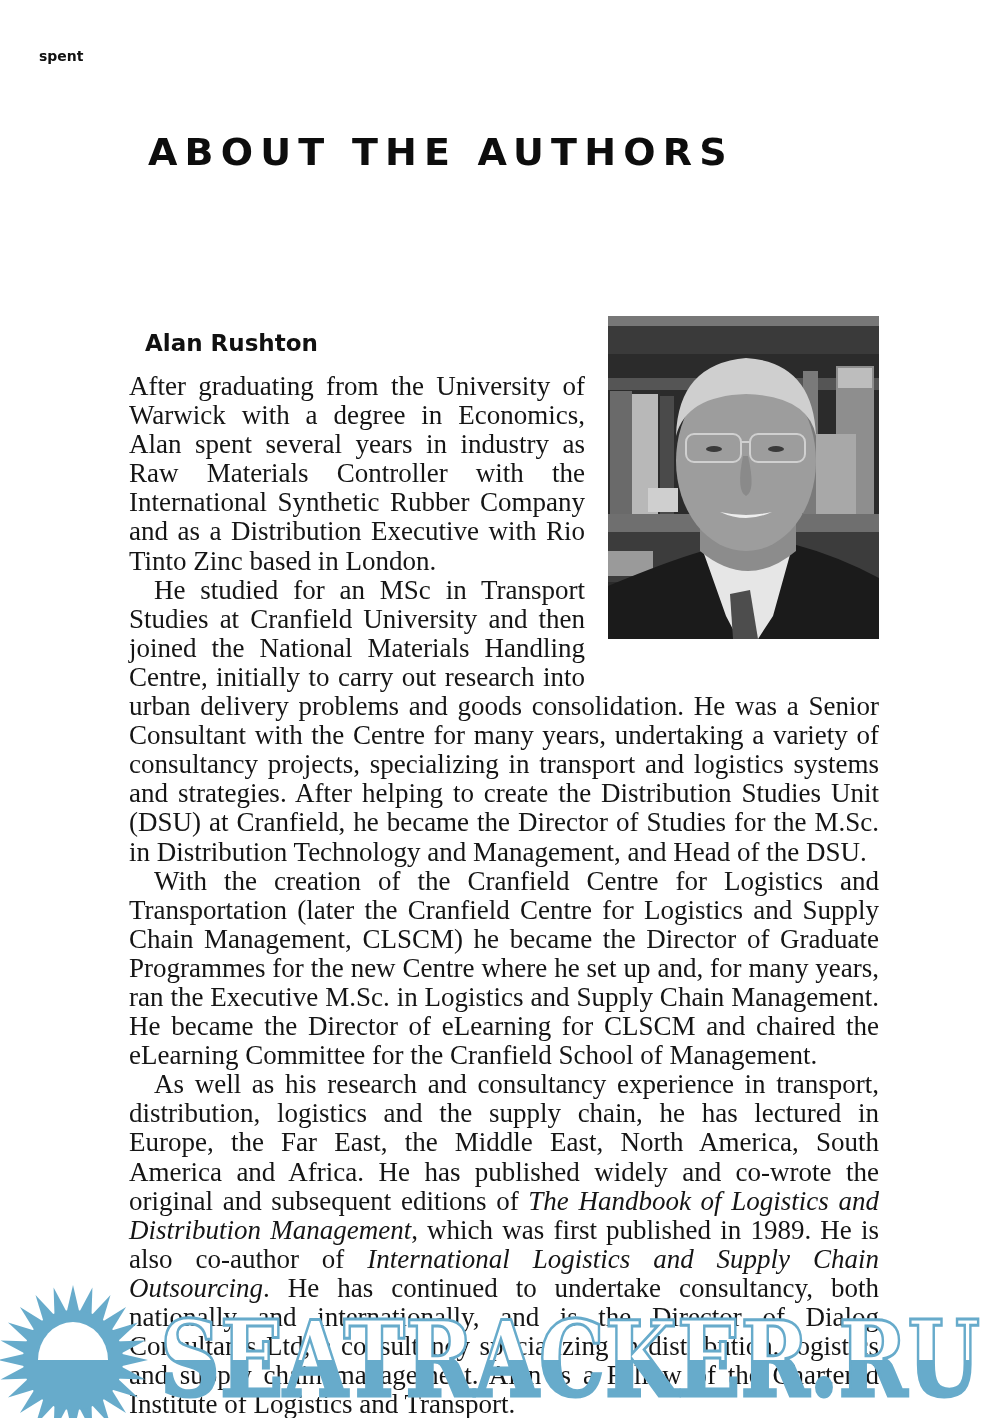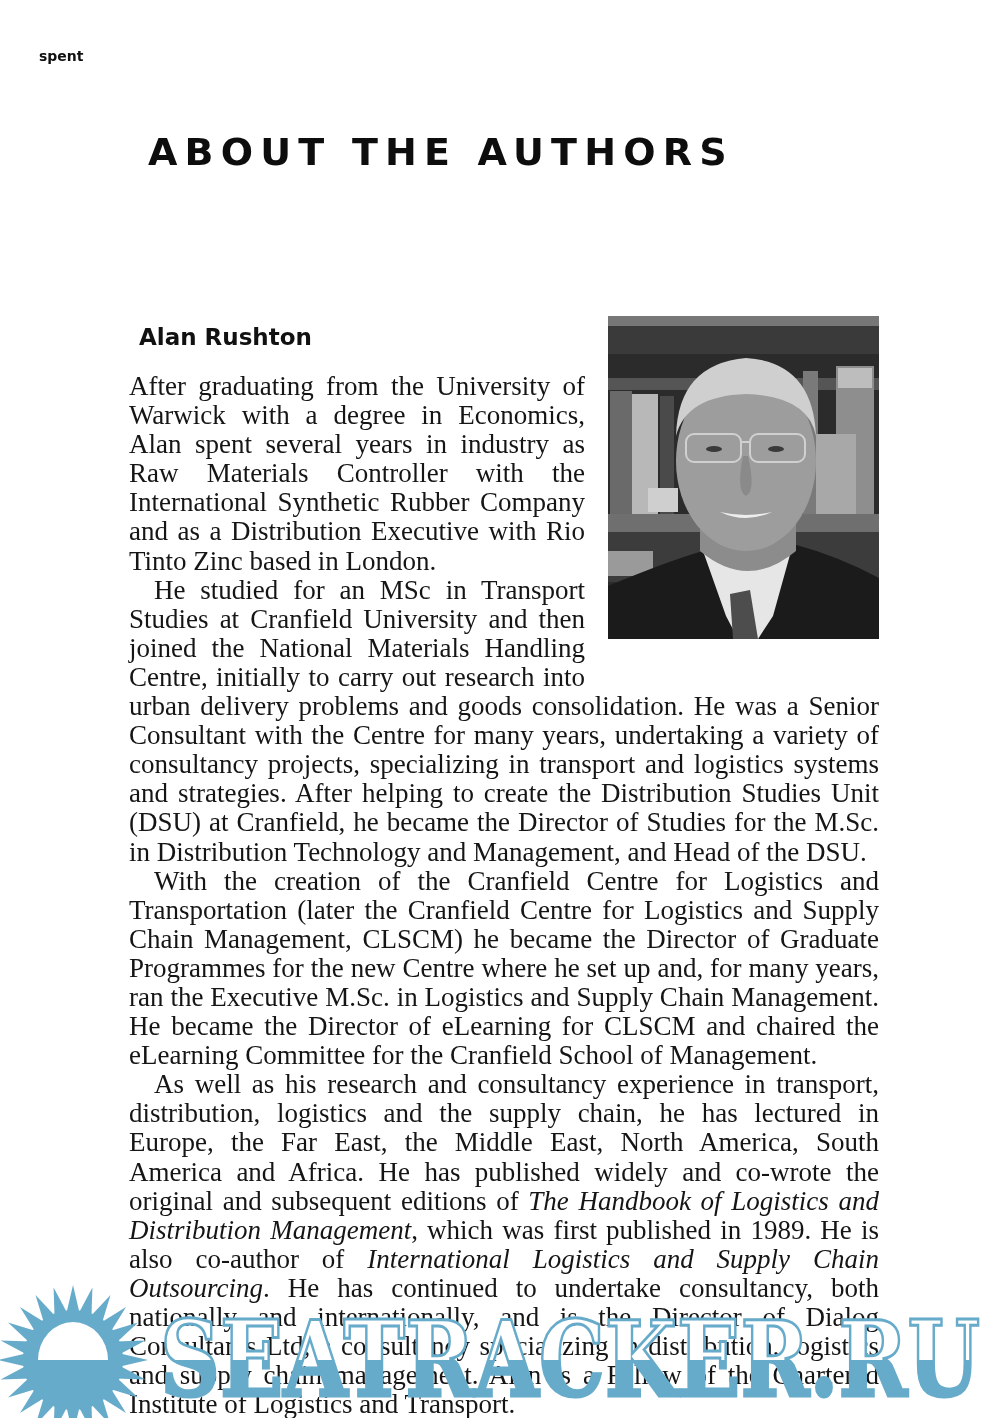--- a/index.html
+++ b/index.html
@@ -33,21 +33,21 @@
       font-weight: bold;
       font-size: 38px;
       letter-spacing: 7.2px;
       color: #0d0d0d;
       line-height: 48px;
     }
     .author-name {
       position: absolute;
       left: 129px;
       top: 310px;
-      margin: 10px;
+      margin: 16px;
       font-family: "DejaVu Sans", sans-serif;
       font-weight: bold;
       font-size: 23px;
       color: #111;
       line-height: 34px;
     }
     .photo {
       position: absolute;
       left: 608px;
       top: 316px;

